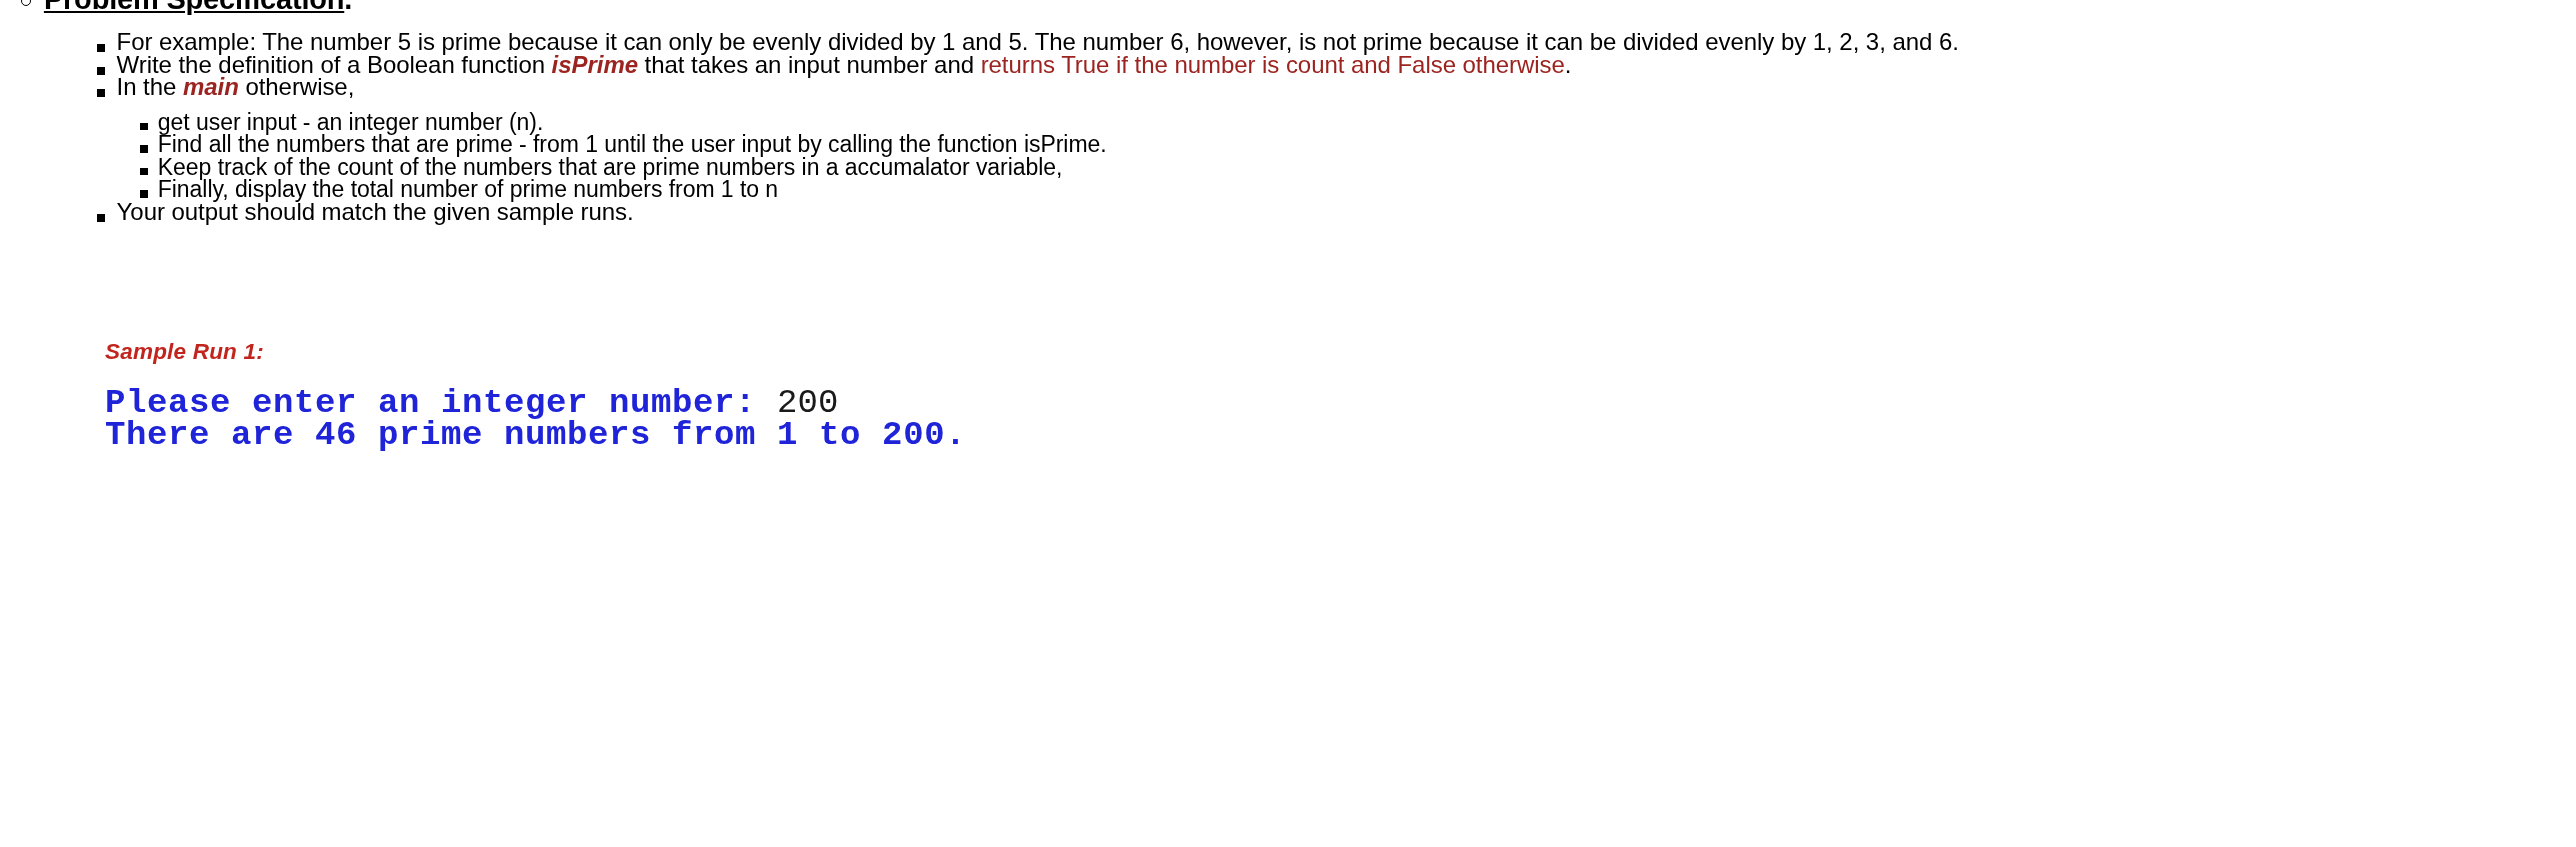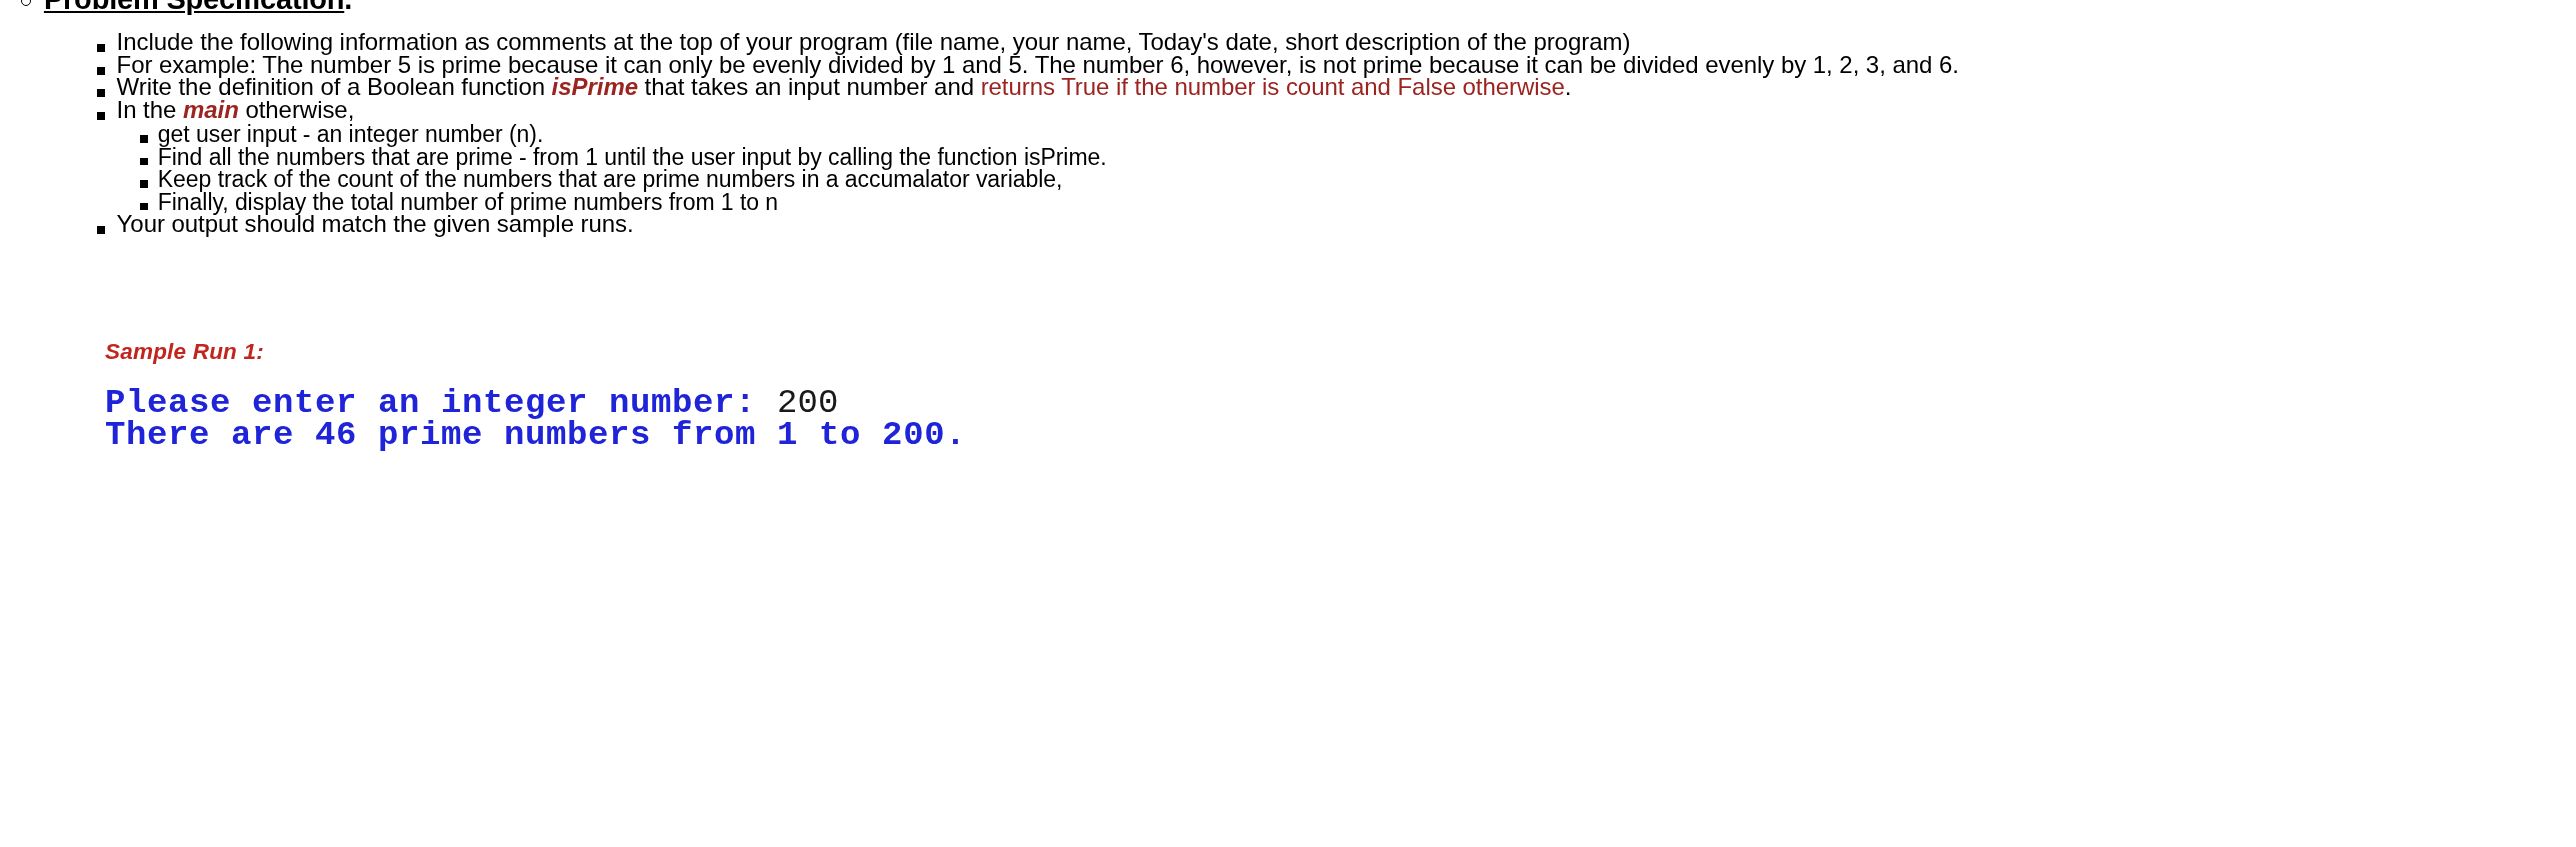--- a/index.html
+++ b/index.html
@@ -79,21 +79,21 @@
     padding-bottom: 0;
   }
   .bullet-row { min-height: 22.5px; }
   .bullet-row + .bullet-row { margin-top: 0; }
 
   
   .li { margin-bottom: 0px; }
 
   .sub-list {
     margin-left: 43px;
-    margin-top: 2px;
+    margin-top: 12px;
   }
   .sub-list .sq-bullet { width: 7.5px; height: 7.5px; margin-top: 12.2px; margin-right: 10.3px; }
   .sub-list .bullet-text { font-size: 23px; line-height: 22.5px; }
 
   
   .maroon { color: #9c2420; }
   .maroon-bi { color: #9c2420; font-weight: bold; font-style: italic; }
   .black { color: #000000; }
 
   
@@ -132,26 +132,20 @@
 
 <div class="page">
 
   <div class="heading-row">
     <span class="hollow-bullet"></span>
     <span class="heading-text"><span class="underlined">Problem Specification</span><span>.</span></span>
   </div>
 
   <div class="bullets">
 
-    <div class="li">
-      <div class="bullet-row">
-        <span class="sq-bullet"></span>
-        <span class="bullet-text">Include the following information as comments at the top of your program (file name, your name, Today's date, short description of the program)</span>
-      </div>
-    </div>
 
 
     <div class="li">
       <div class="bullet-row">
         <span class="sq-bullet"></span>
         <span class="bullet-text">For example: The number 5 is prime because it can only be evenly divided by 1 and 5. The number 6, however, is not prime because it can be divided evenly by 1, 2, 3, and 6.</span>
       </div>
     </div>
 
 

